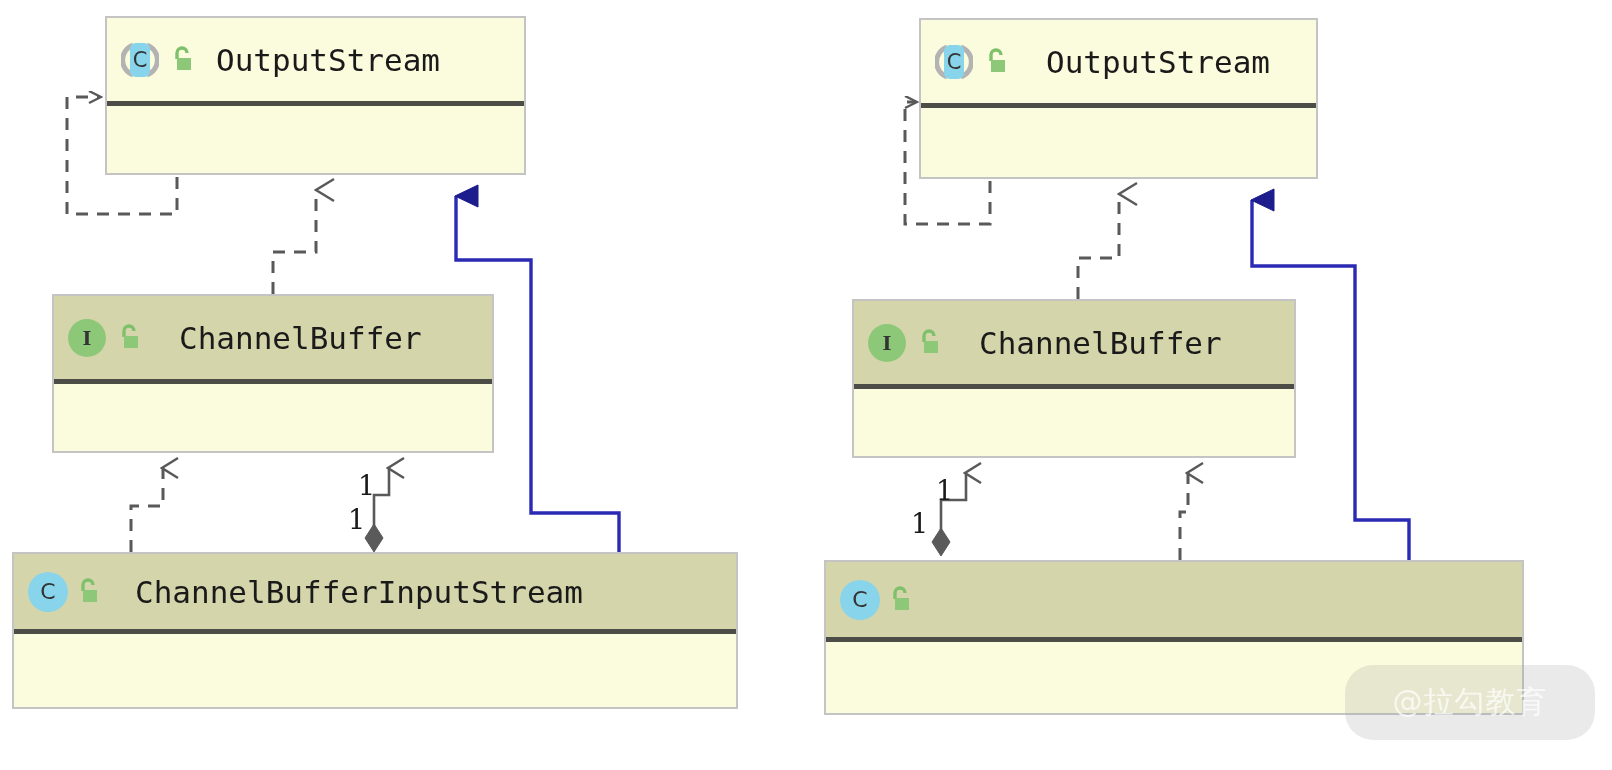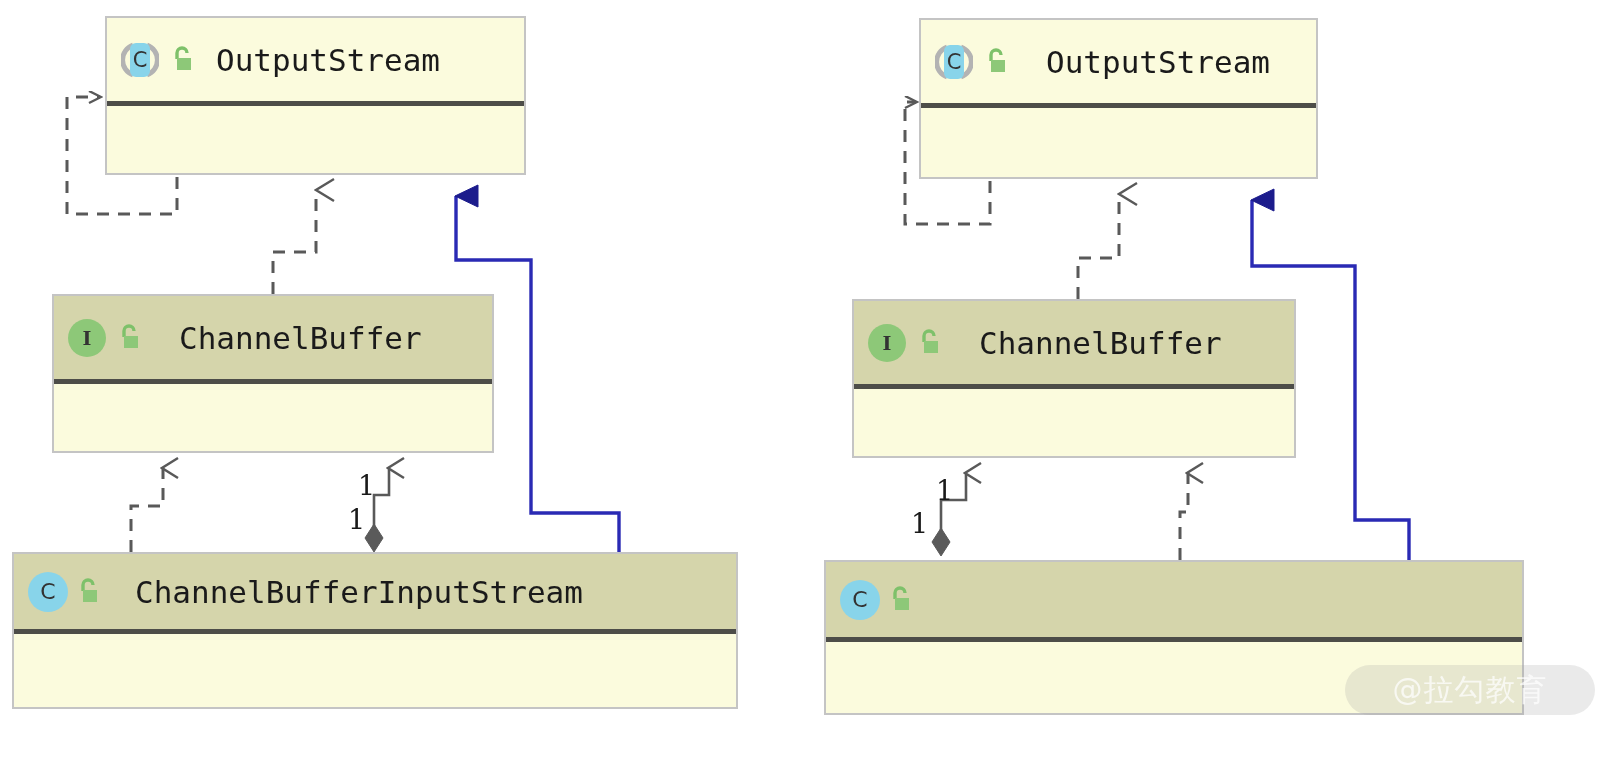--- a/index.html
+++ b/index.html
@@ -302,15 +302,15 @@
       <span class="icon-wrap" style="width:26px;height:28px;margin-left:8px;">
         <svg width="26" height="28" viewBox="0 0 26 28" xmlns="http://www.w3.org/2000/svg">
           <path d="M 7,13 L 7,7 A 5,5 0 0 1 17,7" fill="none" stroke="#7ec16a" stroke-width="3.4"></path>
           <rect x="7" y="12" width="14" height="12" fill="#8dc878"></rect>
         </svg>
       </span>
     </div>
     <div class="uml-body" style="height:70px;"></div>
   </div>
 
-  <div class="watermark" style="left:1345px;top:665px;width:250px;height:50px;font-size:30px;">@拉勾教育</div>
+  <div class="watermark" style="left:1345px;top:665px;width:250px;height:75px;font-size:30px;">@拉勾教育</div>
 
 </div>
 
 </body></html>

